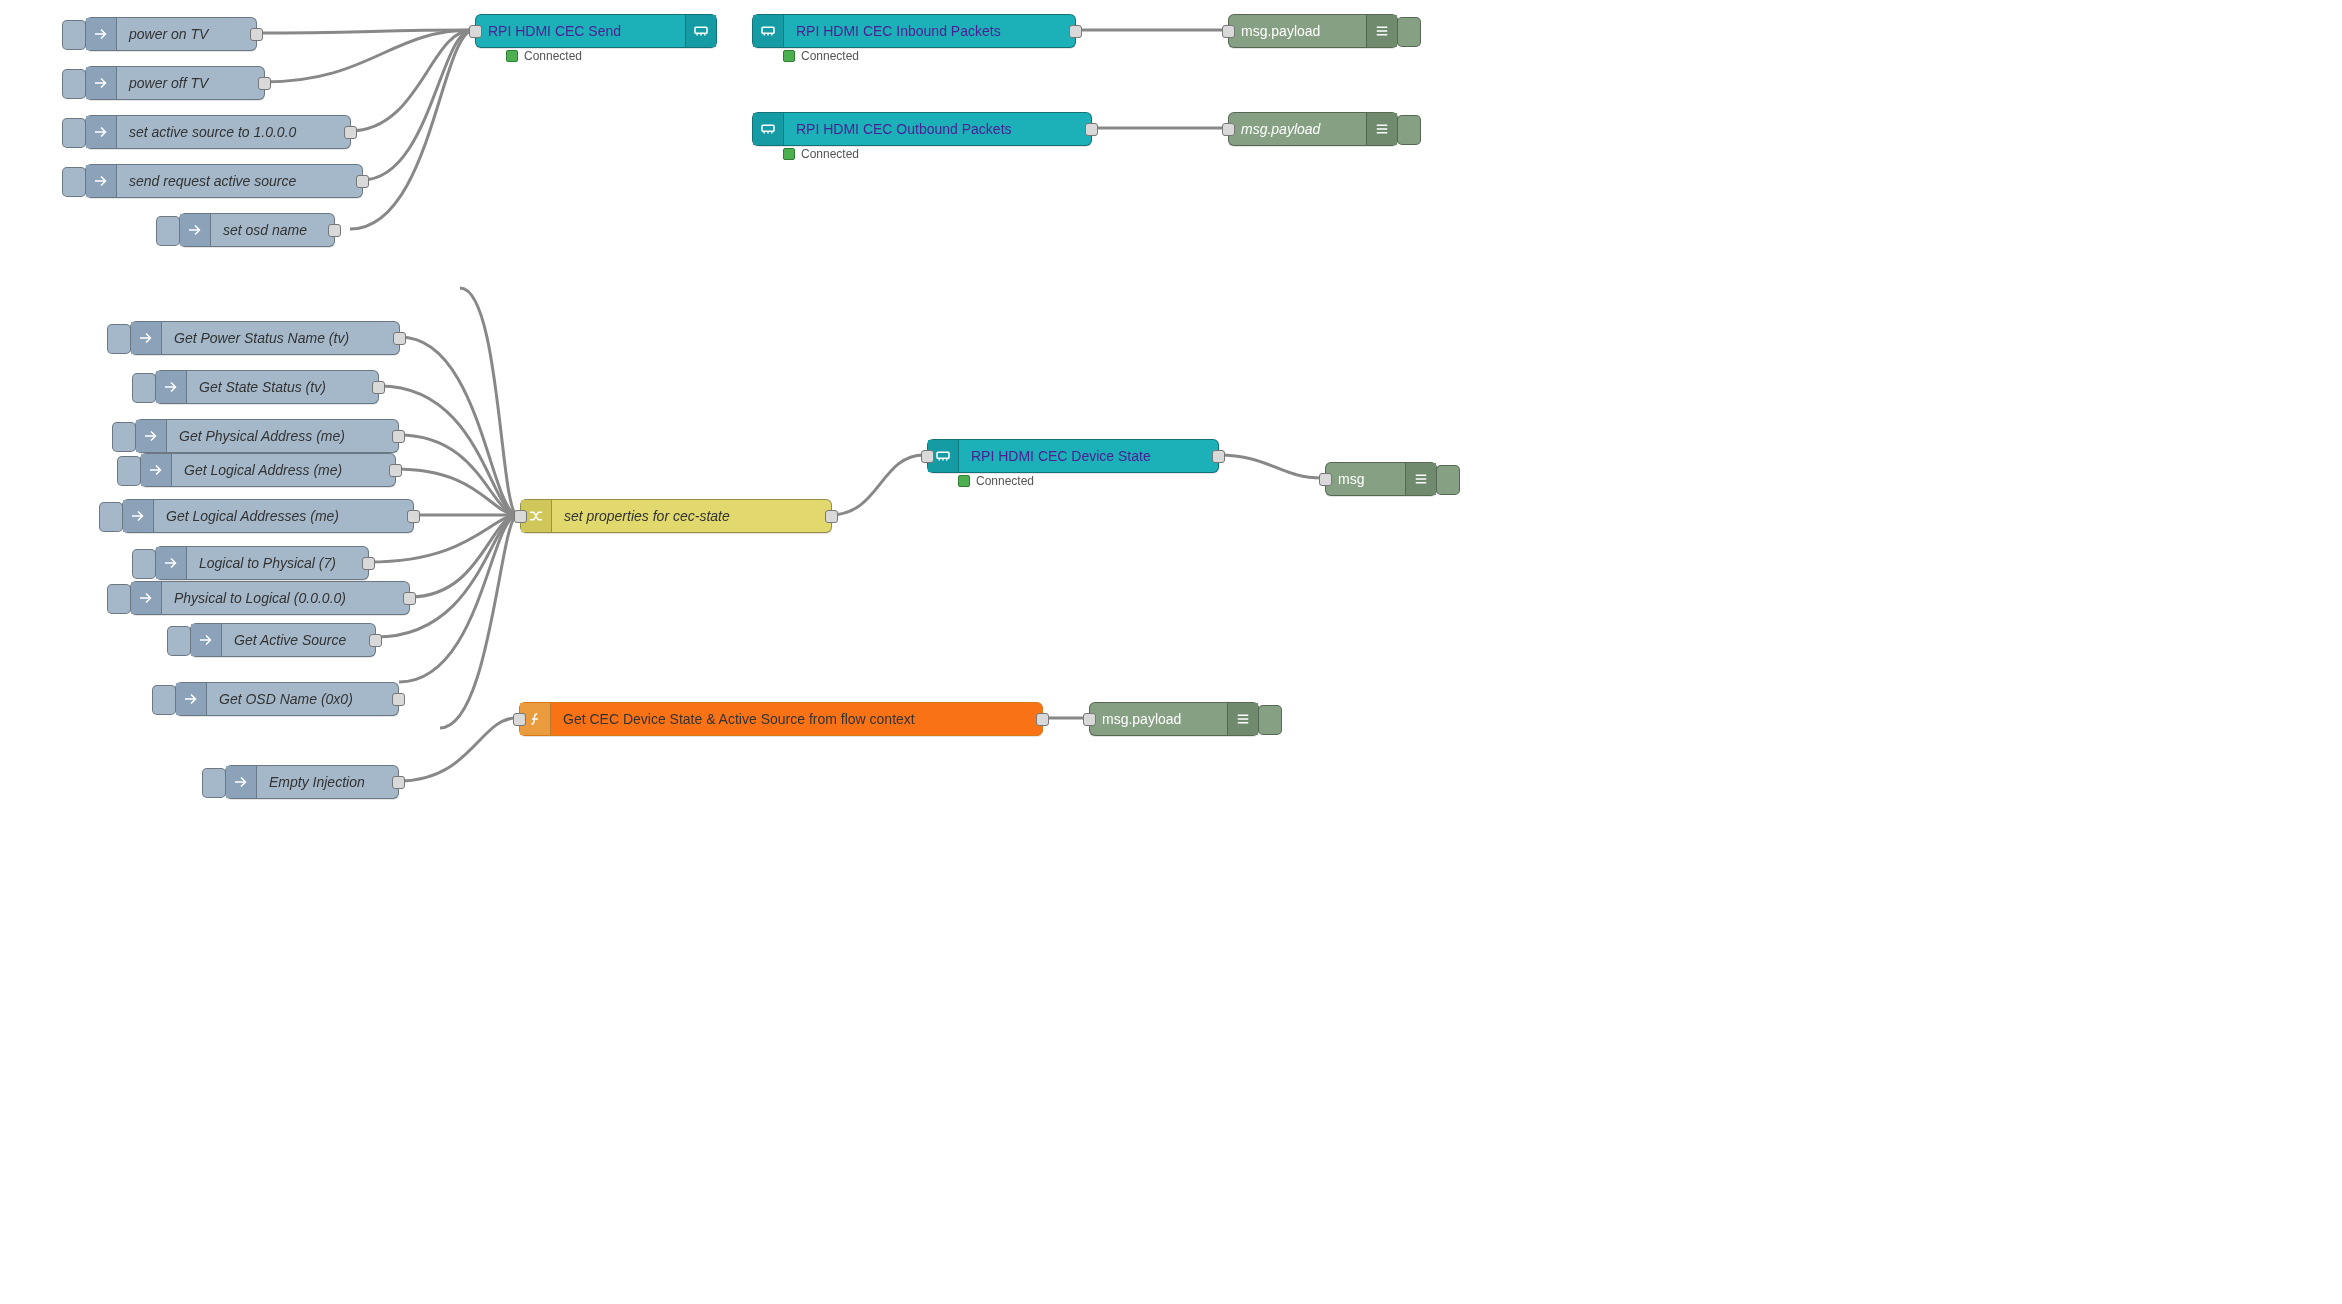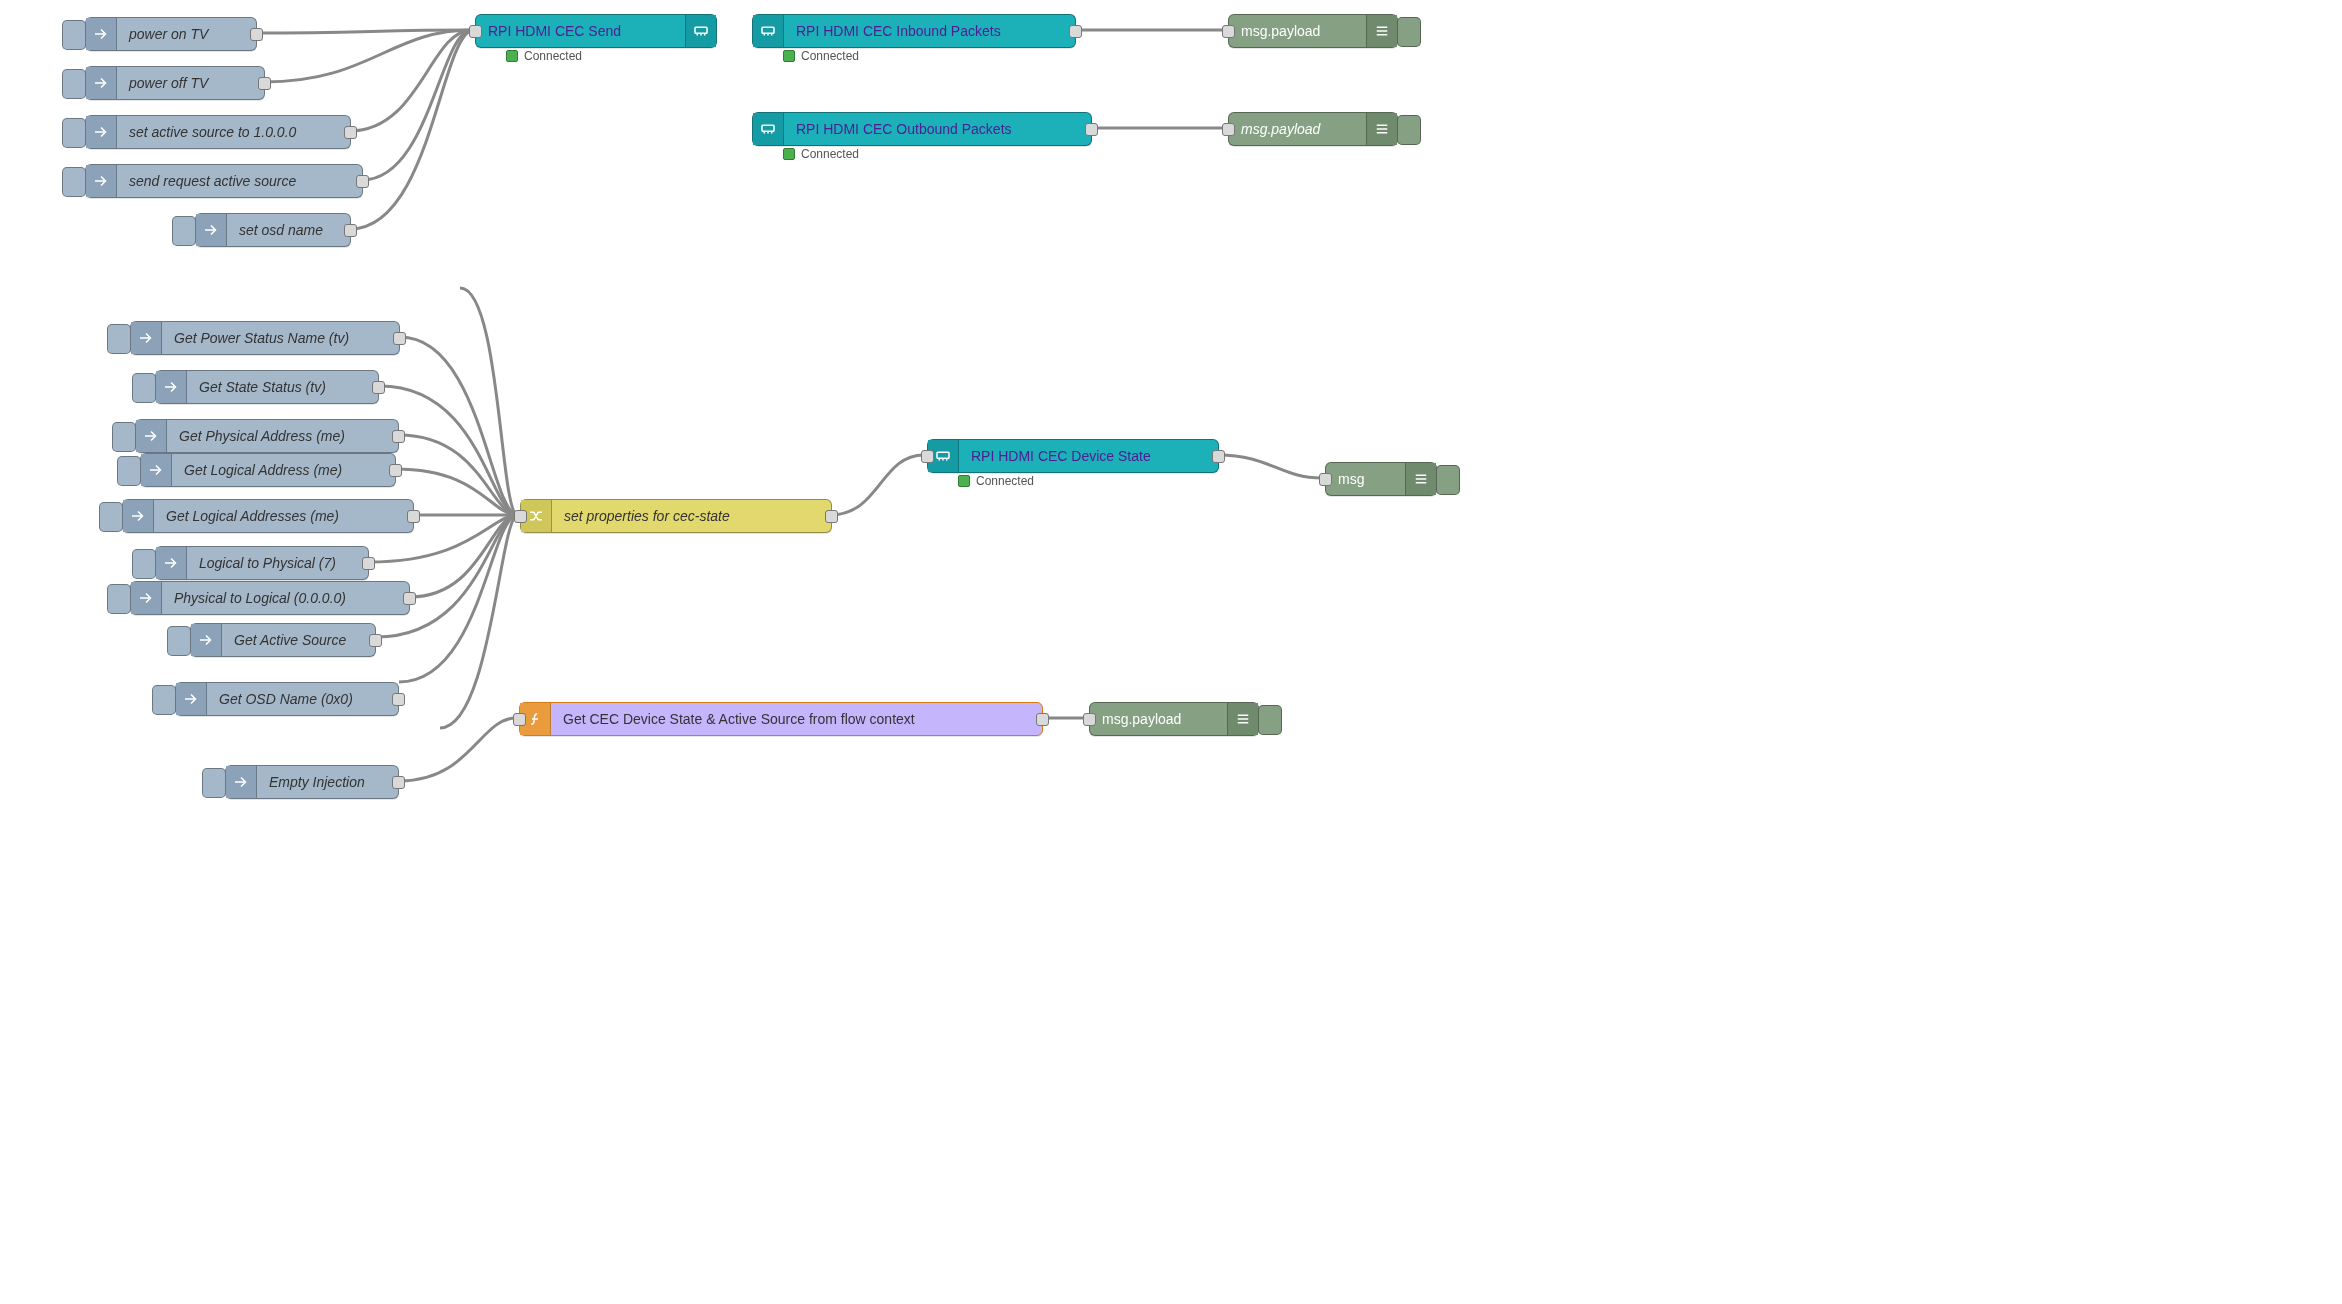--- a/index.html
+++ b/index.html
@@ -18,21 +18,21 @@
   .inject .iconcell{background:#8ba2b8;}
   .cec{background:#1cb0b8;}
   .cec .label{color:#4c1d95;font-style:normal;}
   .cec .iconcell{background:#149ba3;border-color:rgba(0,0,0,.2);}
   .debug{background:#85a082;}
   .debug .label{color:#fff;font-style:italic;}
   .debug.upright .label{font-style:normal;}
   .debug .iconcell{background:#6f8a6c;border-color:rgba(0,0,0,.2);}
   .change{background:#e2d96e;}
   .change .iconcell{background:#cfc75a;}
-  .func{background:#c4b5fd;border-color:#d97a16;}
+  .func{background:#f97316;border-color:#d97a16;}
   .func .iconcell{background:#e99b3d;border-color:rgba(0,0,0,.2);}
   .func .label{font-style:normal;}
 
   
   .port{position:absolute;width:11px;height:11px;background:#d9d9d9;border:1px solid #777;border-radius:3px;}
   .port.in{left:-7px;}
   .port.out{right:-7px;}
 
   
   .btnpad{position:absolute;left:-24px;top:2px;width:22px;height:28px;background:#a5b8c9;border:1px solid rgba(0,0,0,.35);border-radius:5px;}
@@ -120,21 +120,21 @@
   <div class="btnpad"></div>
   <div class="iconcell">
         <svg class="ico" viewBox="0 0 24 24">
           <path d="M4 12h12M12 6l6 6-6 6"></path>
         </svg>
       </div>
   <div class="label">send request active source</div>
   <div class="port out" style="top:10px"></div>
 </div>
 
-<div class="node inject" style="left:195px;top:213px;width:154px">
+<div class="node inject" style="left:179px;top:213px;width:154px">
   <div class="btnpad"></div>
   <div class="iconcell">
         <svg class="ico" viewBox="0 0 24 24">
           <path d="M4 12h12M12 6l6 6-6 6"></path>
         </svg>
       </div>
   <div class="label">set osd name</div>
   <div class="port out" style="top:10px"></div>
 </div>
 

